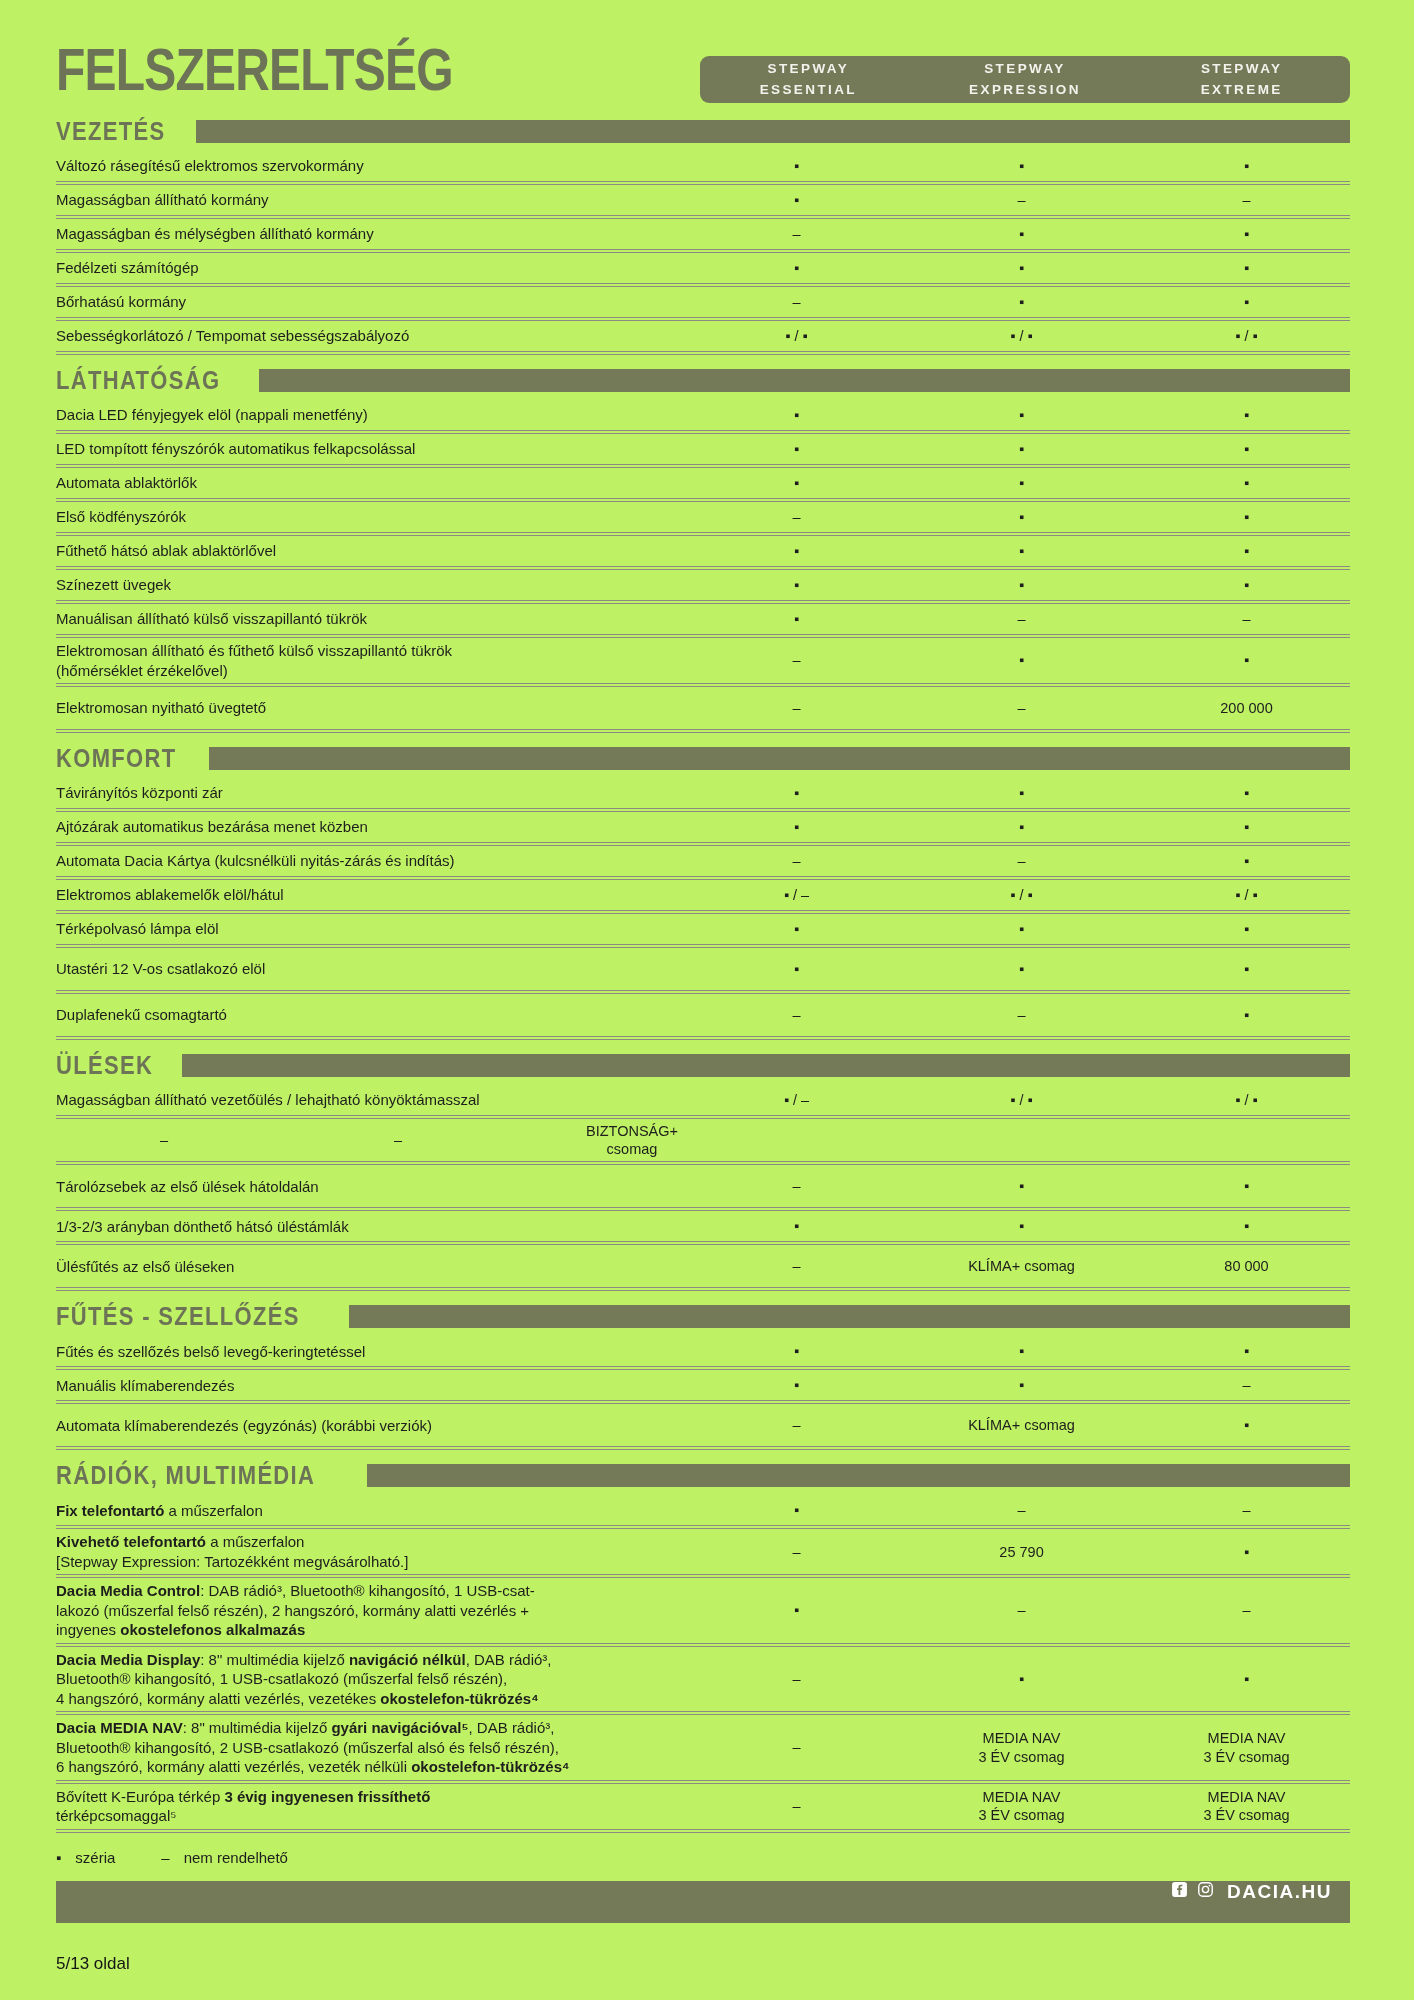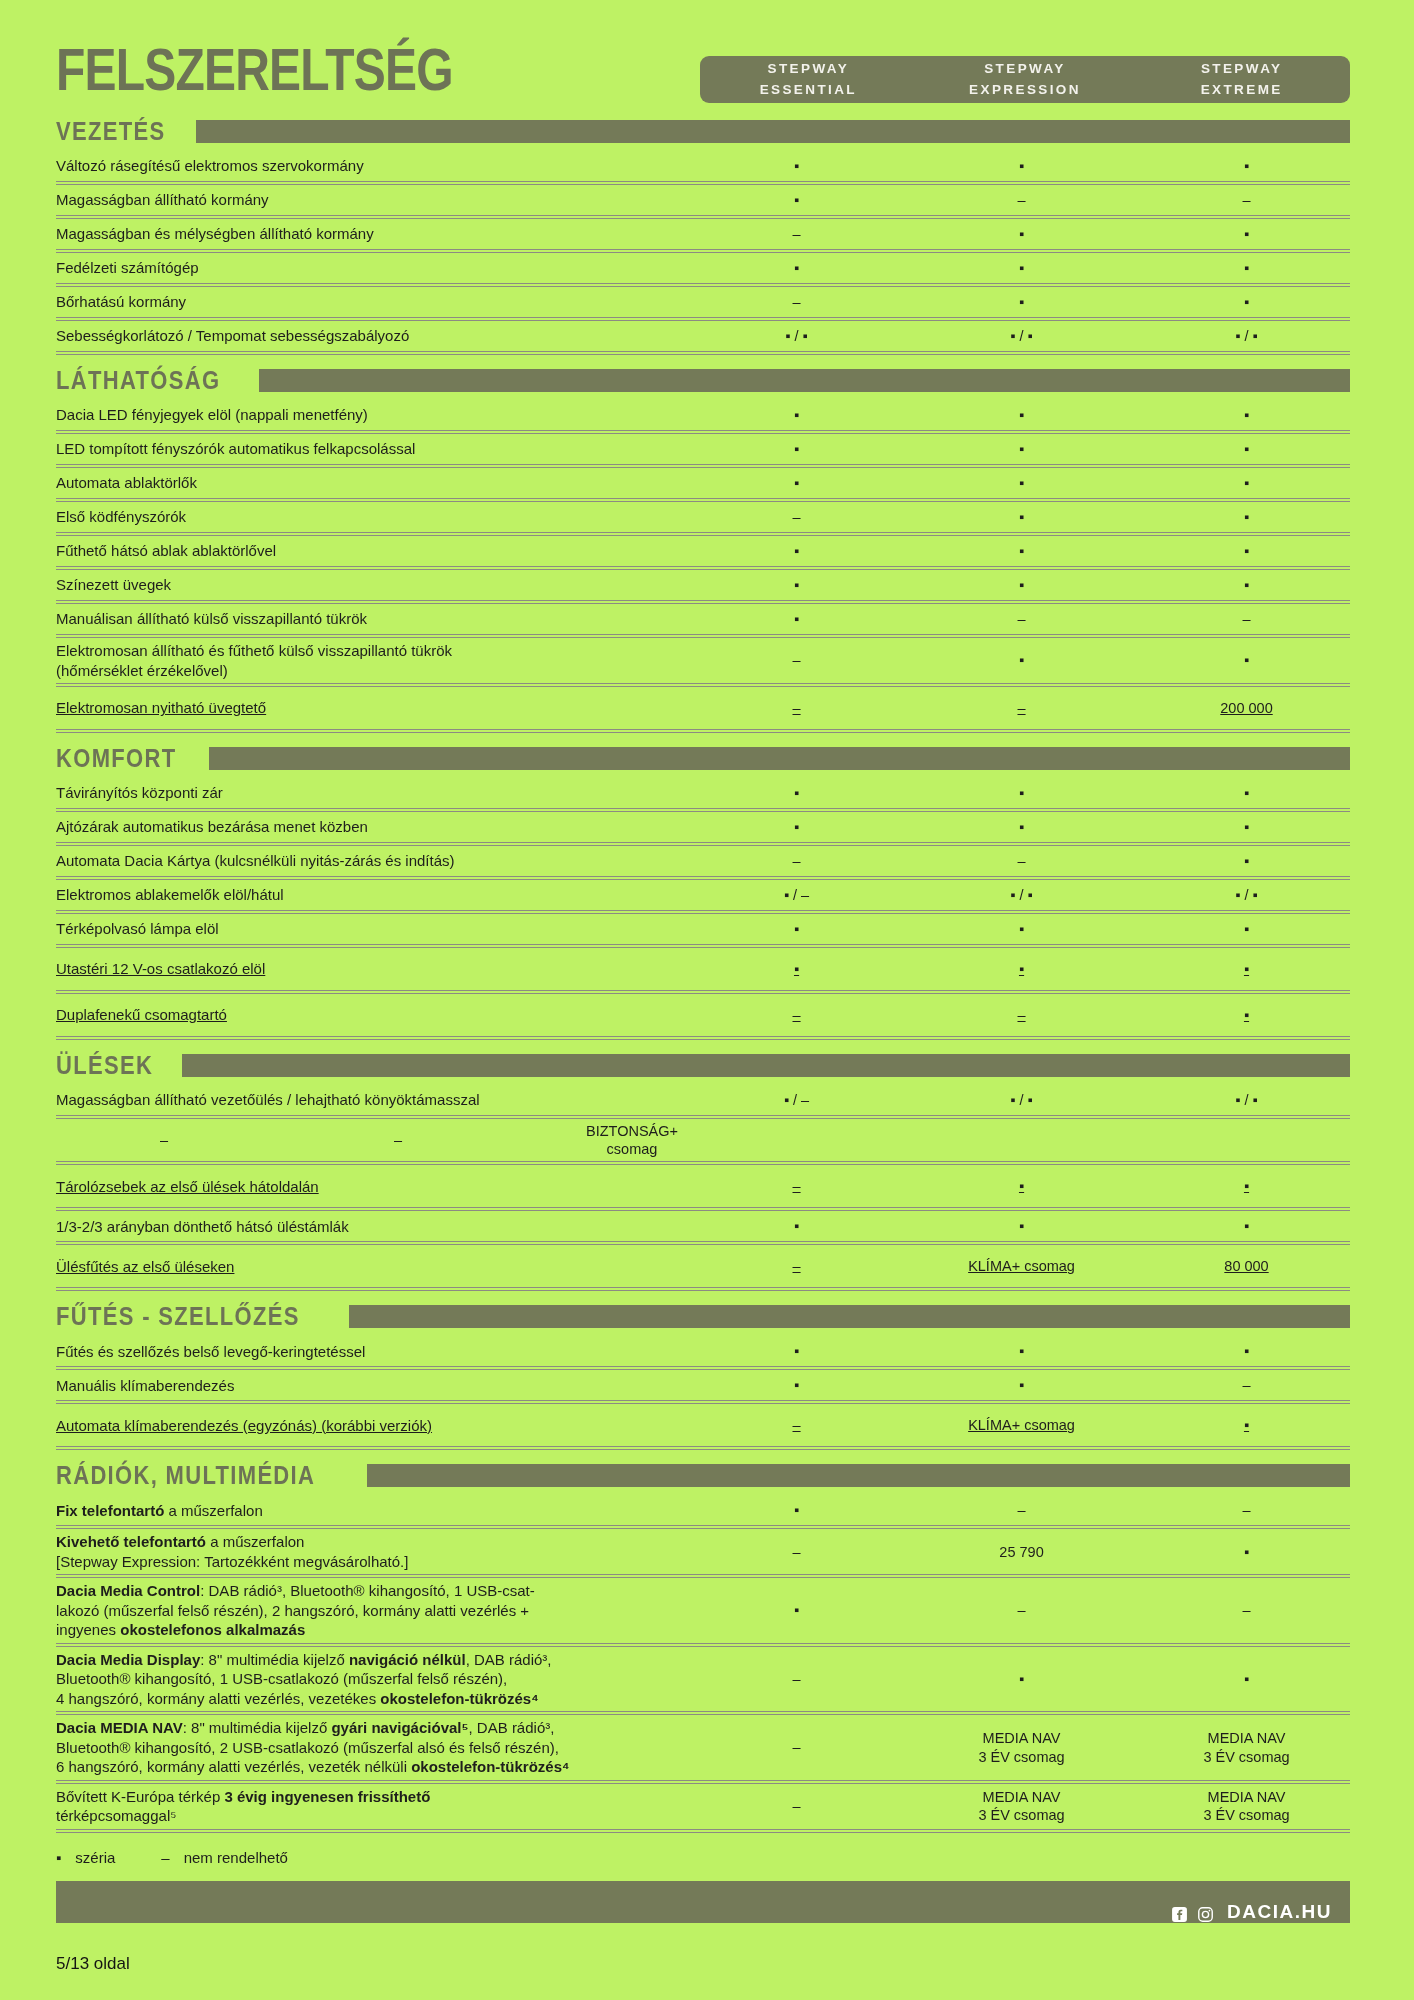--- a/index.html
+++ b/index.html
@@ -10,30 +10,30 @@
   .top{position:relative;height:62px;}
   .h1{font-size:60px;line-height:52px;font-weight:bold;color:#6d7356;letter-spacing:-1px;transform:scaleX(0.8);transform-origin:left top;white-space:nowrap;margin:0;}
   .colhead{position:absolute;left:644px;right:0;top:12px;height:47px;background:#747a58;display:flex;border-radius:9px;}
   .colhead .col{flex:1;display:flex;align-items:center;justify-content:center;text-align:center;color:#f3f2ec;font-weight:bold;font-size:13.5px;letter-spacing:2.4px;line-height:1.5;white-space:pre-line;}
   
   .section-head{display:flex;align-items:center;margin:11px 0 5px 0;}
   .sec-title{font-size:25px;font-weight:bold;color:#6d7356;letter-spacing:1.5px;transform:scaleX(0.88);transform-origin:left center;white-space:nowrap;}
   .sec-bar{flex:1;height:23px;background:#747a58;margin-left:16px;}
   
   .row{display:flex;align-items:center;padding:3px 0;min-height:24px;gap:18px;}
-  .row.tall{padding:9px 0;text-decoration:underline;}
+  .row.tall{padding:9px 0;}
   .label{width:646px;font-size:15px;line-height:1.3;white-space:pre-line;}
   .label b{font-weight:bold;}
   .cell{width:216px;text-align:center;font-size:14.5px;line-height:1.25;white-space:pre-line;}
   .rule{height:2px;border-top:1px solid #8c8b83;border-bottom:1px solid #8c8b83;}
   
   .legend{display:flex;gap:46px;margin-top:16px;font-size:15px;align-items:baseline;}
   .legend .leg-item{display:flex;gap:14px;align-items:baseline;}
   
-  .footer-bar{position:absolute;left:56px;right:64px;bottom:77px;height:42px;background:#747a58;display:flex;align-items:flex-end;justify-content:flex-end;padding-right:18px;gap:9px;}
+  .footer-bar{position:absolute;left:56px;right:64px;bottom:77px;height:42px;background:#747a58;display:flex;align-items:flex-start;justify-content:flex-end;padding-right:18px;gap:9px;}
   .footer-bar .icon{width:17px;height:17px;display:inline-block;}
   .site{color:#ffffff;font-weight:bold;font-size:19px;letter-spacing:1.5px;margin-left:4px;}
   .pageno{position:absolute;left:56px;bottom:26px;font-size:17px;color:#141412;}
 </style>
 </head>
 <body>
 
 <div class="page">
   <div class="content">
 

